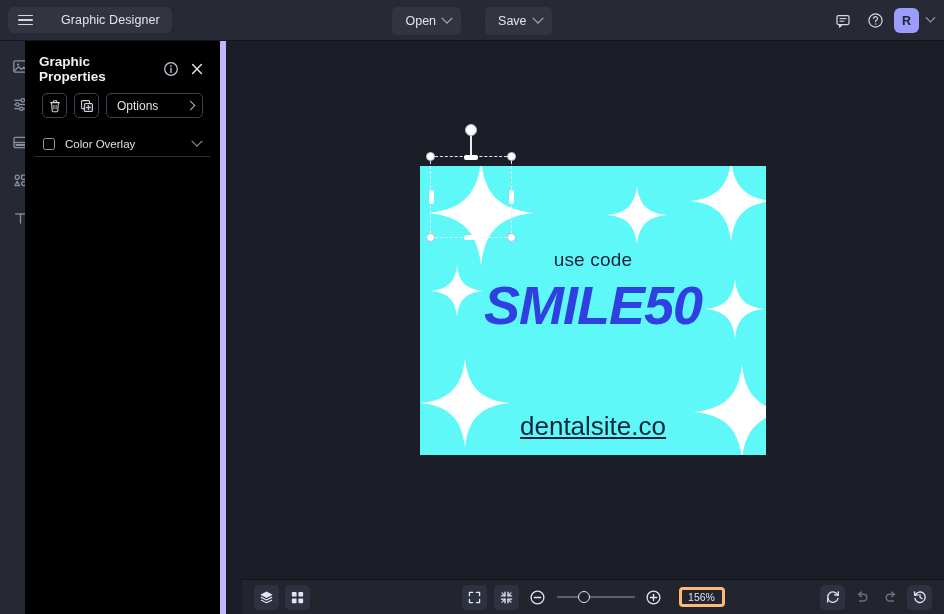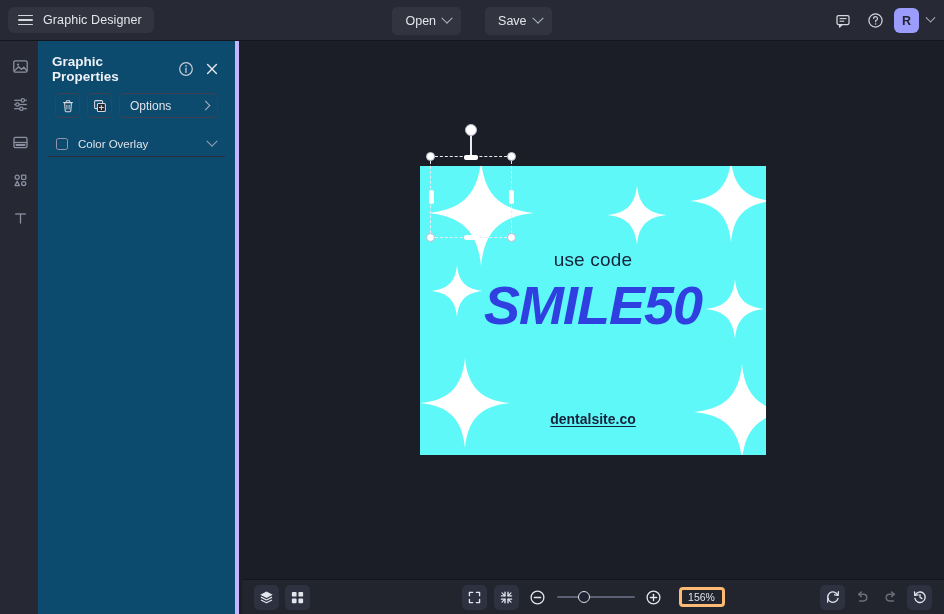--- a/index.html
+++ b/index.html
@@ -12,21 +12,21 @@
   #app { position: relative; width: 944px; height: 614px; }
 
   
   .header {
     position: absolute; left: 0; top: 0; width: 944px; height: 41px;
     background: #272a35;
     display: flex; align-items: center;
     border-bottom: 1px solid #14161d;
   }
   .brand-pill {
-    display: flex; align-items: center; gap: 10px;
+    display: flex; align-items: center; gap: 28px;
     margin-left: 8px; padding: 6px 12px 6px 10px;
     border-radius: 6px; background: #32353f;
     cursor: pointer;
   }
   .hamburger { display: flex; flex-direction: column; gap: 3px; width: 15px; }
   .hamburger i { display: block; height: 1.6px; background: #d6d8e0; border-radius: 1px; }
   .brand-label { font-size: 12.5px; color: #e3e5ec; letter-spacing: .1px; white-space: nowrap; }
 
   .header-center {
     position: absolute; left: 0; right: 0; top: 0; height: 41px;
@@ -71,22 +71,22 @@
     display: flex; flex-direction: column; align-items: center;
     padding-top: 10px; gap: 8px;
   }
   .rail-item {
     width: 30px; height: 30px; border-radius: 5px;
     display: flex; align-items: center; justify-content: center; cursor: pointer;
   }
 
   
   .panel {
-    position: absolute; left: 38px; top: 41px; width: 201px; height: 573px;
-    background: #0c4a6e; border-right: 4px solid #c4b5fd;
+    position: absolute; left: 25px; top: 41px; width: 201px; height: 573px;
+    background: #000000; border-right: 6px solid #c4b5fd;
   }
   .panel-head {
     display: flex; align-items: center; height: 40px;
     padding: 0 10px 0 14px; margin-top: 8px;
   }
   .panel-title { font-size: 13.5px; font-weight: bold; color: #eef0f5; flex: 1; }
 
   .panel-tools { display: flex; align-items: center; gap: 7px; padding: 4px 17px 0 17px; }
   .tool-sq {
     width: 25px; height: 25px; border-radius: 5px;
@@ -129,22 +129,22 @@
     background: #5ff8f8; overflow: hidden;
   }
   .g-text { position: absolute; width: 100%; text-align: center; }
   .usecode { top: 83px; font-size: 19px; color: #14233b; letter-spacing: .2px; }
   .promo {
     top: 108px; font-size: 54px; font-weight: bold; font-style: italic;
     color: #2f3fe0; letter-spacing: -1px;
   }
   .signing { top: 175px; font-size: 19px; color: #14233b; }
   .siteurl {
-    top: 245px; font-size: 14px; color: #14233b;
-    text-decoration: underline; text-underline-offset: 2px; font-weight: bold;
+    top: 245px; font-size: 26px; color: #14233b;
+    text-decoration: underline; text-underline-offset: 2px;
   }
   .spark { position: absolute; fill: #ffffff; }
 
   
   .sel-box {
     position: absolute; left: 188px; top: 115px; width: 82px; height: 82px;
     border: 1.3px dashed #e9eaf2;
   }
   .hdl {
     position: absolute; width: 9px; height: 9px; border-radius: 50%;

